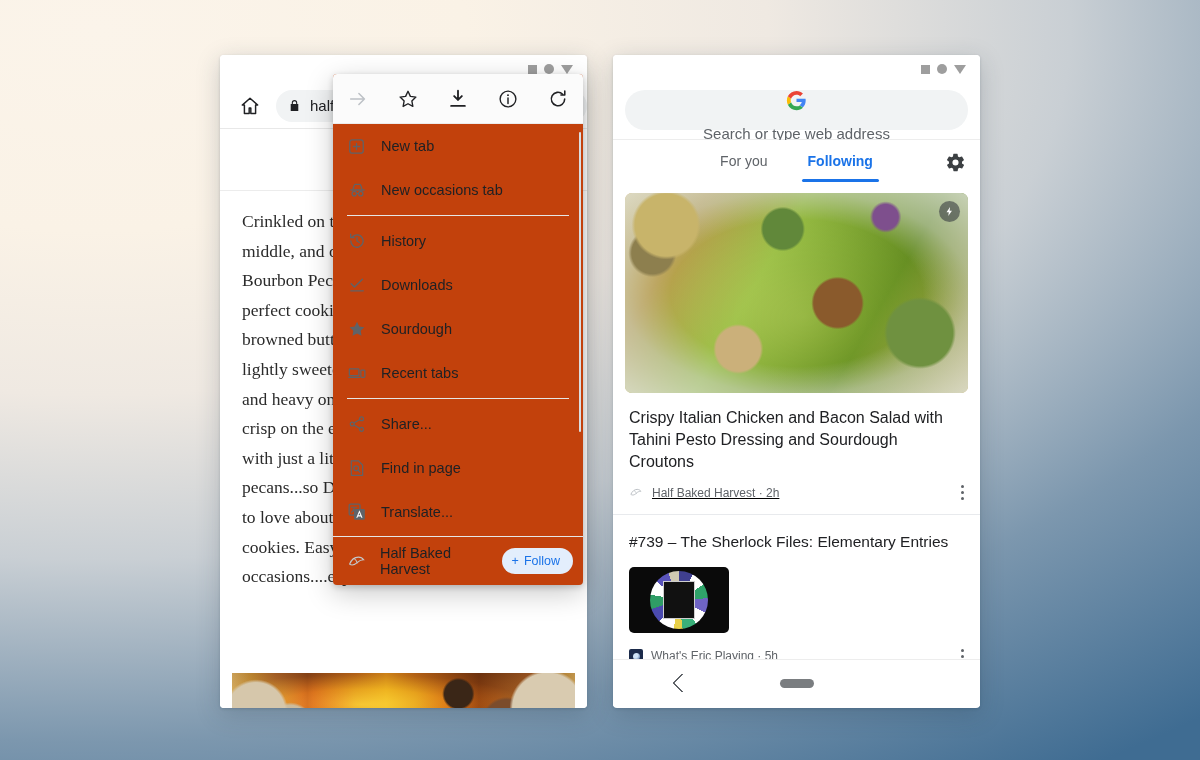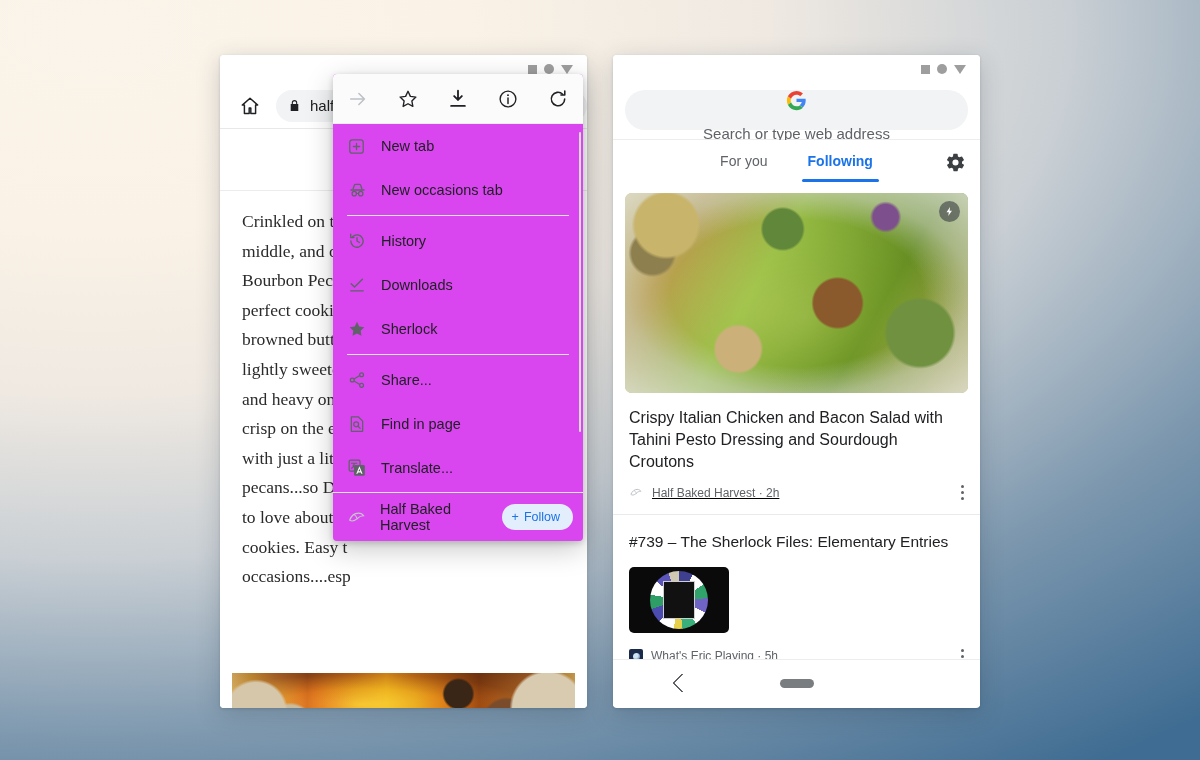--- a/index.html
+++ b/index.html
@@ -100,21 +100,21 @@
   .nav-back {
     position: absolute; left: 62px; width: 14px; height: 14px;
     border-left: 2px solid #5f6368; border-bottom: 2px solid #5f6368;
     transform: rotate(45deg); border-radius: 1px;
   }
   .nav-pill { width: 34px; height: 9px; border-radius: 5px; background: #7a7d80; }
 
   
   .menu {
     position: absolute; left: 333px; top: 74px; width: 250px;
-    background: #d946ef; border-radius: 4px;
+    background: #c2410c; border-radius: 4px;
     box-shadow: 0 2px 6px rgba(0,0,0,.18), 0 8px 28px rgba(0,0,0,.22);
     overflow: hidden; z-index: 40;
   }
   .menu-top {
     display: flex; align-items: center; justify-content: space-around;
     height: 50px; background: #fbfbfb; border-bottom: 1px solid #ececec;
   }
   .menu-top > div { width: 36px; display: flex; justify-content: center; align-items: center; }
   .mi {
     display: flex; align-items: center; height: 44px; padding-left: 14px;
@@ -358,23 +358,33 @@
     </span>
     <span class="mi-lbl">Downloads</span>
   </div>
 
   <div class="mi">
     <span class="mi-ico">
       <svg width="20" height="20" viewBox="0 0 24 24" class="ico">
           <path d="M12 3.3l2.7 5.6 6.1.9-4.4 4.3 1 6.1L12 17.3 6.6 20.2l1-6.1-4.4-4.3 6.1-.9L12 3.3z" fill="#5f6368"></path>
         </svg>
     </span>
-    <span class="mi-lbl">Sherlock</span>
-  </div>
-
+    <span class="mi-lbl">Sourdough</span>
+  </div>
+
+  <div class="mi">
+    <span class="mi-ico">
+      <svg width="20" height="20" viewBox="0 0 24 24" class="ico">
+          <rect x="2.8" y="7" width="11.5" height="8" rx="1" fill="none" stroke="#5f6368" stroke-width="1.5"></rect>
+          <path d="M2.2 17.2h12.7" stroke="#5f6368" stroke-width="1.5" stroke-linecap="round"></path>
+          <rect x="16.6" y="8.6" width="4.8" height="8.6" rx="1" fill="none" stroke="#5f6368" stroke-width="1.5"></rect>
+        </svg>
+    </span>
+    <span class="mi-lbl">Recent tabs</span>
+  </div>
 
   <div class="menu-sep"></div>
 
   <div class="mi">
     <span class="mi-ico">
       <svg width="20" height="20" viewBox="0 0 24 24" class="ico">
           <circle cx="17.5" cy="5.6" r="2.3" fill="none" stroke="#5f6368" stroke-width="1.5"></circle>
           <circle cx="6.3" cy="12" r="2.3" fill="none" stroke="#5f6368" stroke-width="1.5"></circle>
           <circle cx="17.5" cy="18.4" r="2.3" fill="none" stroke="#5f6368" stroke-width="1.5"></circle>
           <path d="M8.4 10.8l7-4.1M8.4 13.2l7 4.1" stroke="#5f6368" stroke-width="1.5"></path>

